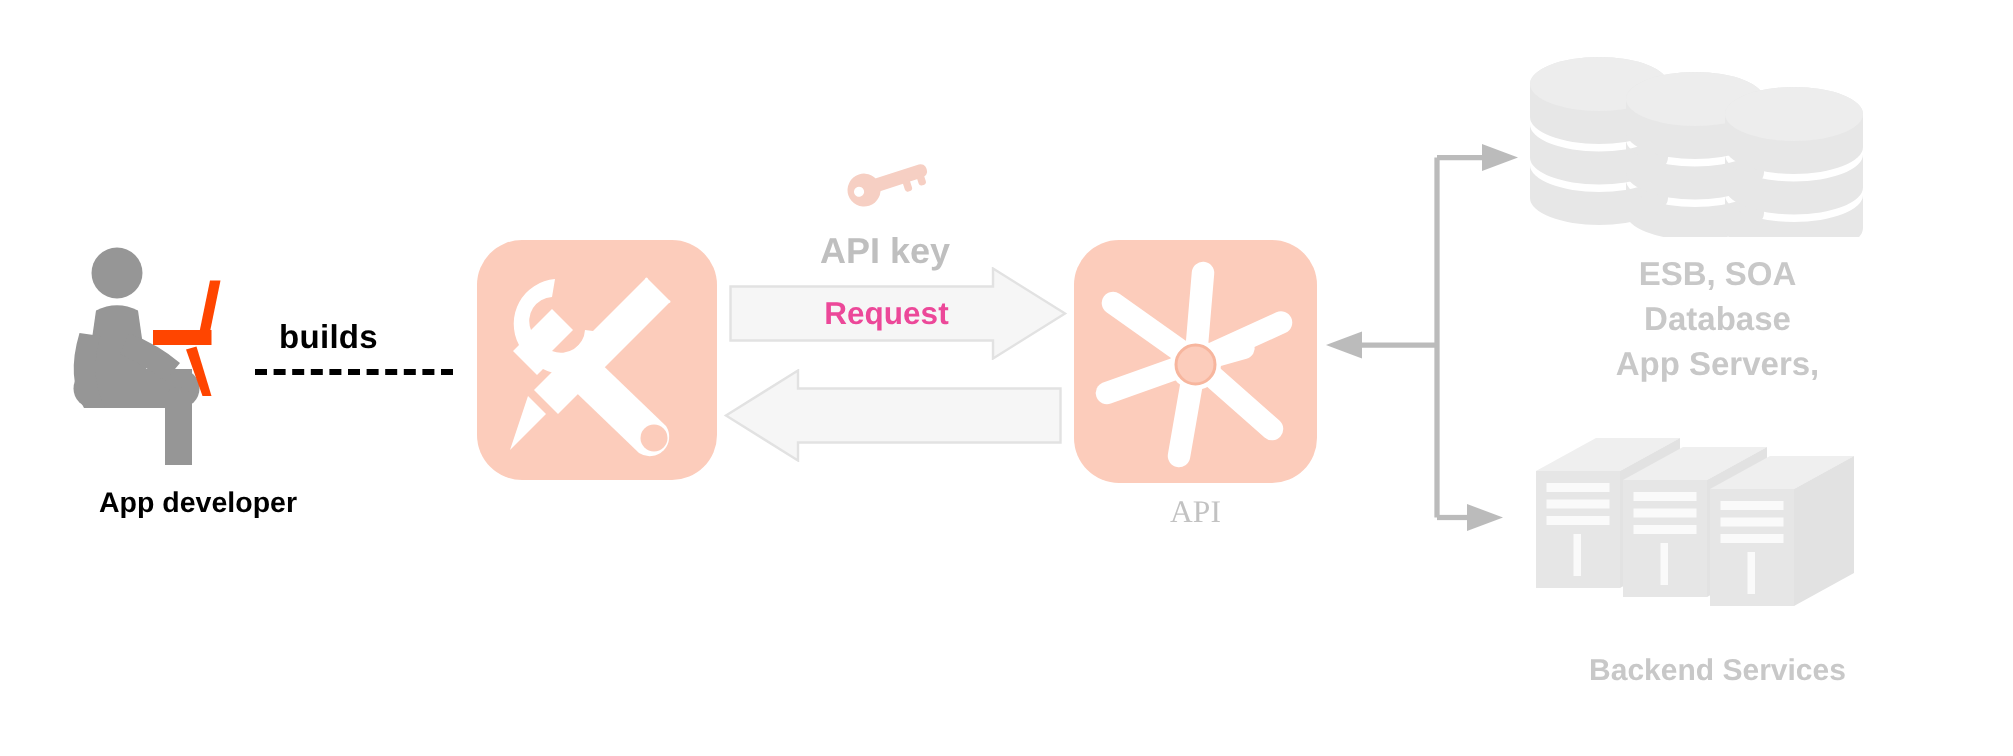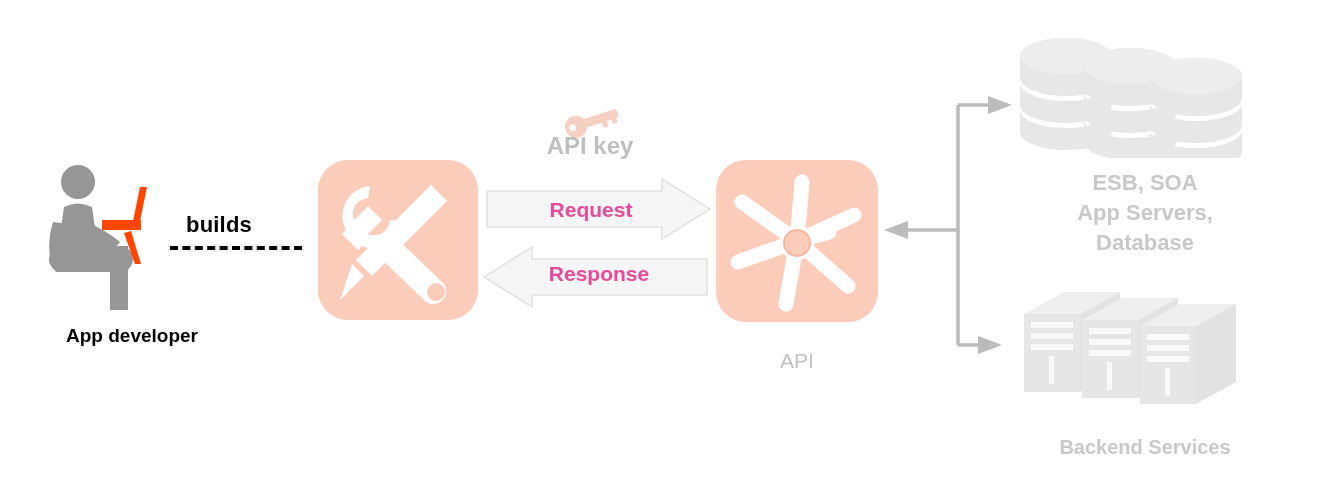--- a/index.html
+++ b/index.html
@@ -44,26 +44,26 @@
   #app-tile  { left: 318px; top: 160px; width: 160px; height: 160px; }
   #api-tile  { left: 716px; top: 160px; width: 162px; height: 162px; }
 
   .tile-label {
     font-size: 21px;
     color: #c2c2c2;
     font-weight: normal;
     text-align: center;
   }
   #app-label { left: 318px; top: 332px; width: 160px; }
-  #api-label { left: 716px; top: 349px; width: 162px; }
+  #api-label { left: 716px; top: 329px; width: 162px; font-family: Liberation Serif, serif; }
 
   
   #api-key-icon { left: 560px; top: 98px; width: 60px; height: 40px; }
   #api-key-label {
-    left: 500px; top: 132px; width: 180px;
+    left: 500px; top: 154px; width: 180px;
     text-align: center;
     font-size: 24px;
     font-weight: bold;
     color: #bfbfbf;
   }
 
   
   #request-arrow  { left: 486px; top: 178px;  width: 226px; height: 62px; }
   #response-arrow { left: 482px; top: 246px;  width: 226px; height: 62px; }
   .flow-text {
@@ -178,21 +178,20 @@
   <div class="abs" id="api-key-label">API key</div>
 
   <svg class="abs" id="request-arrow" viewBox="0 0 226 62" width="226" height="62">
     <polygon points="1,13 176,13 176,1 224,31 176,61 176,49 1,49" fill="#f6f6f6" stroke="#e2e2e2" stroke-width="1.6"></polygon>
   </svg>
   <div class="abs flow-text" id="request-text">Request</div>
 
   <svg class="abs" id="response-arrow" viewBox="0 0 226 62" width="226" height="62">
     <polygon points="225,13 50,13 50,1 2,31 50,61 50,49 225,49" fill="#f6f6f6" stroke="#e2e2e2" stroke-width="1.6"></polygon>
   </svg>
-  <div class="abs flow-text" id="response-text">Response</div>
 
   <div class="abs tile" id="api-tile">
     <svg viewBox="0 0 162 162" width="162" height="162">
       <g fill="#ffffff" stroke="#ffffff" stroke-width="15" stroke-linecap="round" stroke-linejoin="round">
         <path d="M81 81 L86 22"></path>
         <path d="M81 81 L26 42"></path>
         <path d="M81 81 L138 55"></path>
         <path d="M81 81 L22 102"></path>
         <path d="M81 81 L132 126"></path>
         <path d="M81 81 L70 144"></path>
@@ -232,22 +231,22 @@
         <ellipse cx="46" cy="18" rx="46" ry="18" fill="#ededed"></ellipse>
       </g>
     </defs>
     <use href="#db-cyl" x="2" y="6"></use>
     <use href="#db-cyl" x="66" y="16"></use>
     <use href="#db-cyl" x="132" y="26"></use>
   </svg>
 
   <div class="abs backend-label" id="esb-label">
     <div>ESB, SOA</div>
+    <div>Database</div>
     <div>App Servers,</div>
-    <div>Database</div>
   </div>
 
   <svg class="abs" id="servers-icon" viewBox="0 0 246 124" width="246" height="124">
     <defs>
       <g id="rack">
 
         <polygon points="0,22 40,0 96,0 56,22" fill="#efefef"></polygon>
 
         <polygon points="56,22 96,0 96,78 56,100" fill="#e2e2e2"></polygon>
 

